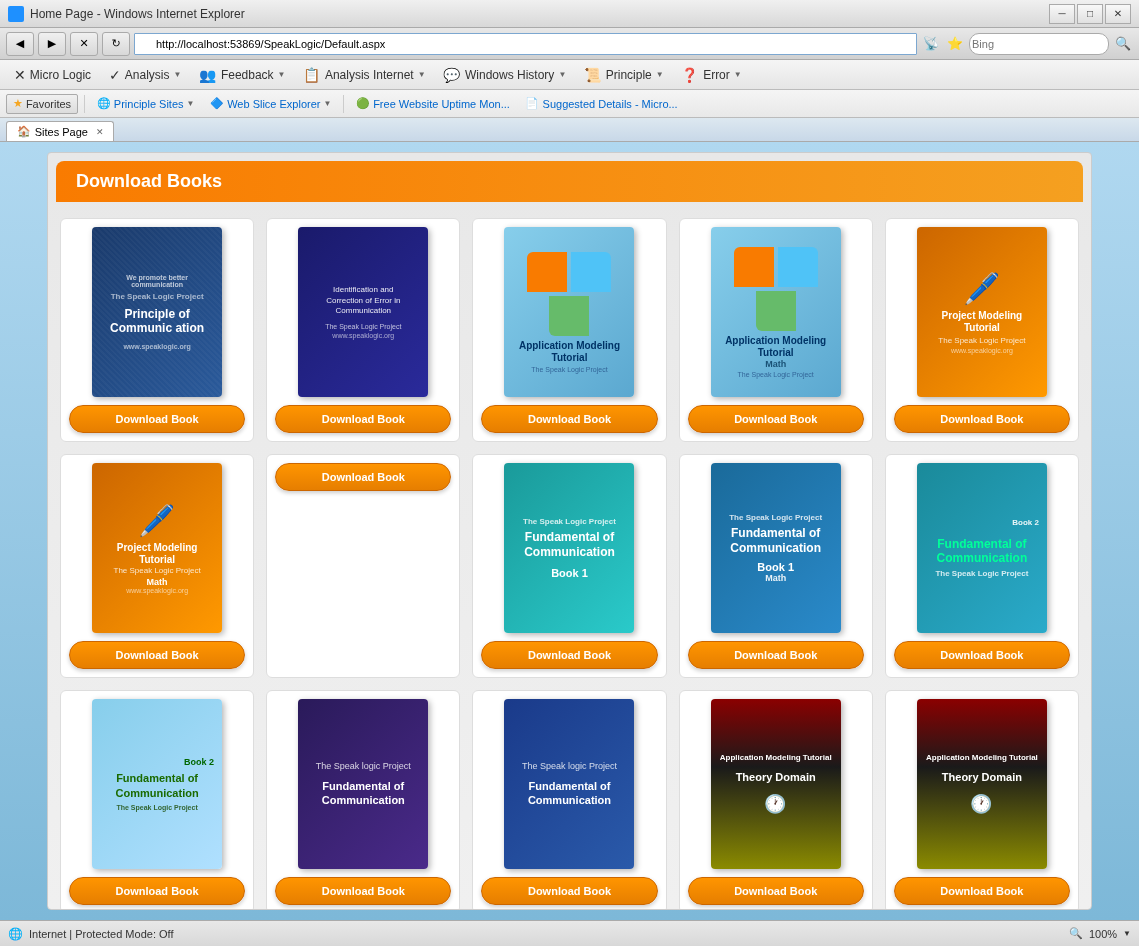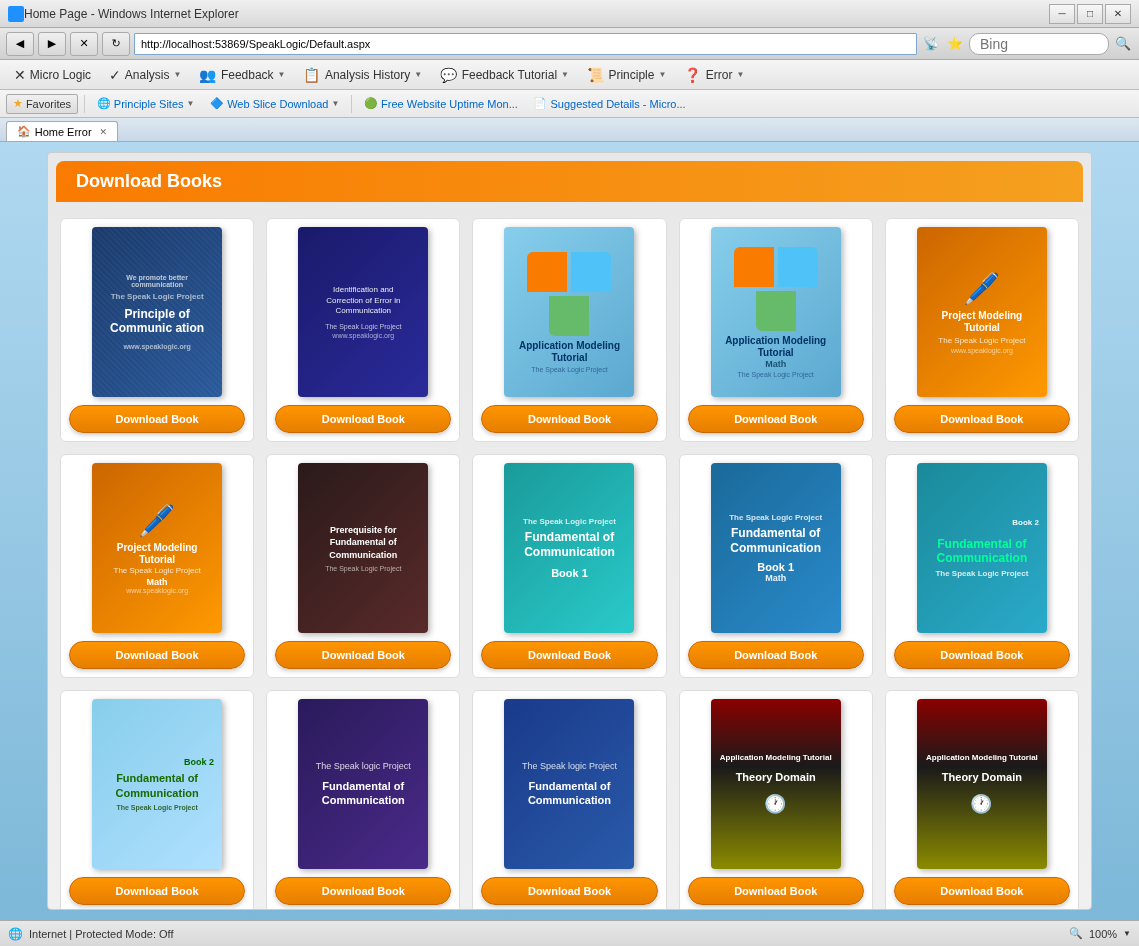--- a/index.html
+++ b/index.html
@@ -8,21 +8,21 @@
     
     .title-bar {
       background: linear-gradient(to bottom, #f0f0f0, #d8d8d8);
       height: 28px;
       display: flex;
       align-items: center;
       justify-content: space-between;
       padding: 0 8px;
       border-bottom: 1px solid #aaa;
     }
-    .title-bar-left { display: flex; align-items: center; font-size: 12px; color: #333; }
+    .title-bar-left { display: flex; align-items: center; gap: 6px; font-size: 12px; color: #333; }
     .title-bar-icon { width: 16px; height: 16px; background: #1e90ff; border-radius: 2px; }
     .title-bar-buttons { display: flex; gap: 2px; }
     .title-bar-btn {
       width: 26px; height: 20px; border: 1px solid #aaa;
       background: linear-gradient(to bottom, #f8f8f8, #e0e0e0);
       cursor: pointer; display: flex; align-items: center; justify-content: center;
       font-size: 10px; color: #333;
     }
 
     
@@ -36,26 +36,26 @@
       border-bottom: 1px solid #aaa;
     }
     .nav-btn {
       width: 28px; height: 24px;
       background: linear-gradient(to bottom, #f0f0f0, #d8d8d8);
       border: 1px solid #aaa; border-radius: 3px;
       cursor: pointer; display: flex; align-items: center; justify-content: center; font-size: 11px;
     }
     .address-input {
       flex: 1; height: 22px; border: 1px solid #7ca7d0;
-      padding: 0 6px; font-size: 11px; background: white;
+      padding: 0 21px; font-size: 11px; background: white;
       border-radius: 1px;
     }
     .search-box {
       width: 140px; height: 22px; border: 1px solid #aaa;
-      padding: 0 10px; font-size: 14px; background: white;
+      padding: 0 2px; font-size: 11px; background: white;
       border-radius: 10px;
     }
     .addr-icon { width: 20px; height: 20px; display: flex; align-items: center; justify-content: center; font-size: 13px; cursor: pointer; }
 
     
     .nav-menu {
       background: linear-gradient(to bottom, #f5f5f5, #e5e5e5);
       height: 30px;
       display: flex;
       align-items: center;
@@ -355,26 +355,26 @@
     <span>Analysis</span>
     <span class="arrow">▼</span>
   </div>
   <div class="nav-item">
     <span class="icon">👥</span>
     <span>Feedback</span>
     <span class="arrow">▼</span>
   </div>
   <div class="nav-item">
     <span class="icon">📋</span>
-    <span>Analysis History</span>
+    <span>Analysis Internet</span>
     <span class="arrow">▼</span>
   </div>
   <div class="nav-item">
     <span class="icon">💬</span>
-    <span>Feedback Tutorial</span>
+    <span>Windows History</span>
     <span class="arrow">▼</span>
   </div>
   <div class="nav-item">
     <span class="icon">📜</span>
     <span>Principle</span>
     <span class="arrow">▼</span>
   </div>
   <div class="nav-item">
     <span class="icon">❓</span>
     <span>Error</span>
@@ -388,38 +388,38 @@
     <span>Favorites</span>
   </div>
   <div class="fav-separator"></div>
   <div class="fav-link">
     <span>🌐</span>
     <span>Principle Sites</span>
     <span style="font-size:8px;color:#666;">▼</span>
   </div>
   <div class="fav-link">
     <span>🔷</span>
-    <span>Web Slice Download</span>
+    <span>Web Slice Explorer</span>
     <span style="font-size:8px;color:#666;">▼</span>
   </div>
   <div class="fav-separator"></div>
   <div class="fav-link">
     <span>🟢</span>
     <span>Free Website Uptime Mon...</span>
   </div>
   <div class="fav-link">
     <span>📄</span>
     <span>Suggested Details - Micro...</span>
   </div>
 </div>
 
 <div class="tab-bar">
   <div class="tab">
     <span class="tab-icon">🏠</span>
-    <span>Home Error</span>
+    <span>Sites Page</span>
     <span style="font-size:9px;color:#666;margin-left:4px;">✕</span>
   </div>
 </div>
 
 <div class="browser-content">
   <div class="page-container">
     <div class="download-header">
       <h1>Download Books</h1>
     </div>
 
@@ -486,24 +486,20 @@
           <div style="font-size:30px;margin-bottom:4px;">🖊️</div>
           <div style="font-size:10px;font-weight:bold;color:white;text-align:center;line-height:1.2;">Project Modeling Tutorial</div>
           <div style="font-size:8px;color:rgba(255,255,255,0.8);">The Speak Logic Project</div>
           <div style="font-size:9px;font-weight:bold;color:white;margin-top:2px;">Math</div>
           <div style="font-size:7px;color:rgba(255,255,255,0.6);">www.speaklogic.org</div>
         </div>
         <button class="download-btn">Download Book</button>
       </div>
 
       <div class="book-card">
-        <div class="book-cover book-7">
-          <div style="font-size:9px;font-weight:bold;color:white;text-align:center;line-height:1.4;">Prerequisite for Fundamental of Communication</div>
-          <div style="font-size:7px;color:rgba(255,255,255,0.6);margin-top:4px;">The Speak Logic Project</div>
-        </div>
         <button class="download-btn">Download Book</button>
       </div>
 
       <div class="book-card">
         <div class="book-cover book-8">
           <div style="font-size:8px;color:rgba(255,255,255,0.8);margin-bottom:4px;">The Speak Logic Project</div>
           <div style="font-size:12px;font-weight:bold;color:white;text-align:center;line-height:1.2;">Fundamental of Communication</div>
           <div style="font-size:11px;font-weight:bold;color:white;margin-top:8px;">Book 1</div>
         </div>
         <button class="download-btn">Download Book</button>

